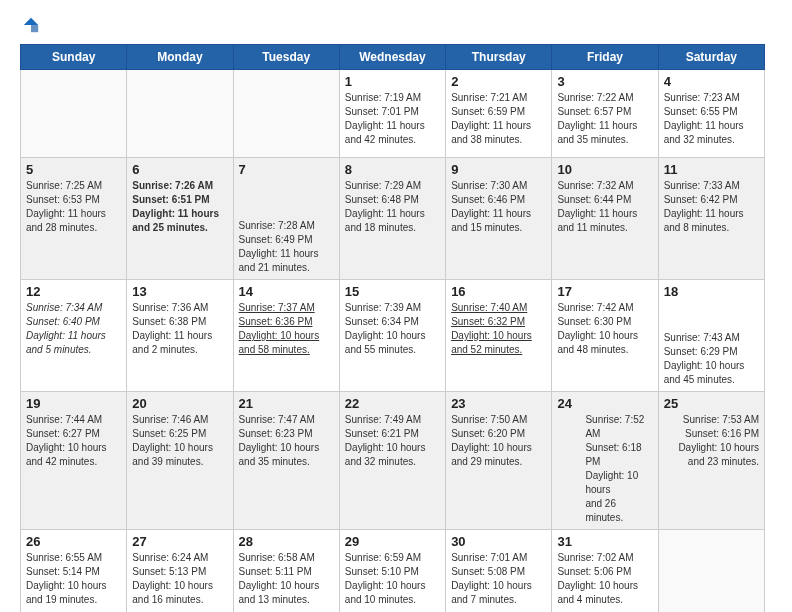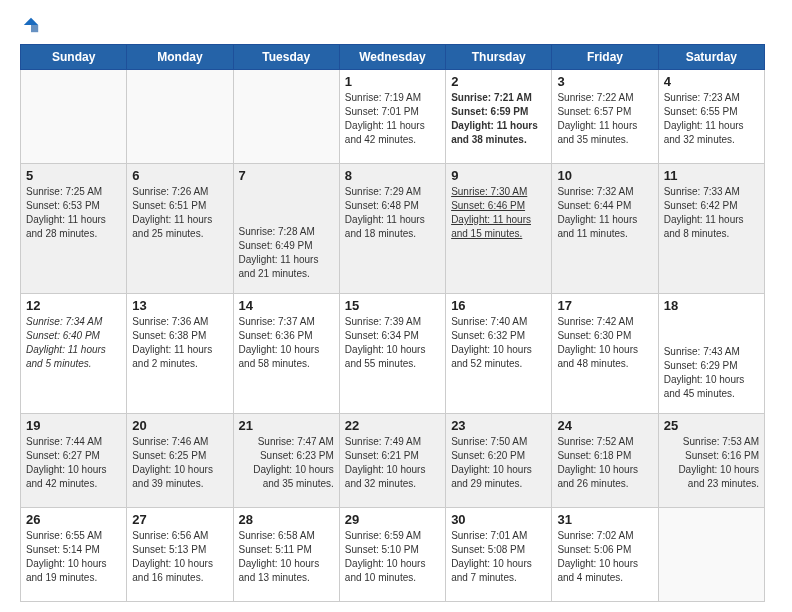--- a/index.html
+++ b/index.html
@@ -140,21 +140,21 @@
           <td class="empty"></td>
           <td>
             <div class="day-number">1</div>
             <div class="day-info" style="white-space: pre-line;">Sunrise: 7:19 AM
 Sunset: 7:01 PM
 Daylight: 11 hours
 and 42 minutes.</div>
           </td>
           <td>
             <div class="day-number">2</div>
-            <div class="day-info" style="white-space: pre-line; font-weight: bold;">Sunrise: 7:21 AM
+            <div class="day-info" style="white-space: pre-line;">Sunrise: 7:21 AM
 Sunset: 6:59 PM
 Daylight: 11 hours
 and 38 minutes.</div>
           </td>
           <td>
             <div class="day-number">3</div>
             <div class="day-info" style="white-space: pre-line;">Sunrise: 7:22 AM
 Sunset: 6:57 PM
 Daylight: 11 hours
 and 35 minutes.</div>
@@ -170,42 +170,42 @@
         <tr class="row-shaded">
           <td>
             <div class="day-number">5</div>
             <div class="day-info" style="white-space: pre-line;">Sunrise: 7:25 AM
 Sunset: 6:53 PM
 Daylight: 11 hours
 and 28 minutes.</div>
           </td>
           <td>
             <div class="day-number">6</div>
-            <div class="day-info" style="white-space: pre-line;">Sunrise: 7:26 AM
+            <div class="day-info" style="white-space: pre-line; font-weight: bold;">Sunrise: 7:26 AM
 Sunset: 6:51 PM
 Daylight: 11 hours
 and 25 minutes.</div>
           </td>
           <td>
             <div class="day-number">7</div>
             <div class="day-info" style="white-space: pre-line; margin-top: 42px;">Sunrise: 7:28 AM
 Sunset: 6:49 PM
 Daylight: 11 hours
 and 21 minutes.</div>
           </td>
           <td>
             <div class="day-number">8</div>
             <div class="day-info" style="white-space: pre-line;">Sunrise: 7:29 AM
 Sunset: 6:48 PM
 Daylight: 11 hours
 and 18 minutes.</div>
           </td>
           <td>
             <div class="day-number">9</div>
-            <div class="day-info" style="white-space: pre-line; text-decoration: underline;">Sunrise: 7:30 AM
+            <div class="day-info" style="white-space: pre-line;">Sunrise: 7:30 AM
 Sunset: 6:46 PM
 Daylight: 11 hours
 and 15 minutes.</div>
           </td>
           <td>
             <div class="day-number">10</div>
             <div class="day-info" style="white-space: pre-line;">Sunrise: 7:32 AM
 Sunset: 6:44 PM
 Daylight: 11 hours
 and 11 minutes.</div>
@@ -228,35 +228,35 @@
           </td>
           <td>
             <div class="day-number">13</div>
             <div class="day-info" style="white-space: pre-line;">Sunrise: 7:36 AM
 Sunset: 6:38 PM
 Daylight: 11 hours
 and 2 minutes.</div>
           </td>
           <td>
             <div class="day-number">14</div>
-            <div class="day-info" style="white-space: pre-line;">Sunrise: 7:37 AM
+            <div class="day-info" style="white-space: pre-line; text-decoration: underline;">Sunrise: 7:37 AM
 Sunset: 6:36 PM
 Daylight: 10 hours
 and 58 minutes.</div>
           </td>
           <td>
             <div class="day-number">15</div>
             <div class="day-info" style="white-space: pre-line;">Sunrise: 7:39 AM
 Sunset: 6:34 PM
 Daylight: 10 hours
 and 55 minutes.</div>
           </td>
           <td>
             <div class="day-number">16</div>
-            <div class="day-info" style="white-space: pre-line;">Sunrise: 7:40 AM
+            <div class="day-info" style="white-space: pre-line; text-decoration: underline;">Sunrise: 7:40 AM
 Sunset: 6:32 PM
 Daylight: 10 hours
 and 52 minutes.</div>
           </td>
           <td>
             <div class="day-number">17</div>
             <div class="day-info" style="white-space: pre-line;">Sunrise: 7:42 AM
 Sunset: 6:30 PM
 Daylight: 10 hours
 and 48 minutes.</div>
@@ -279,42 +279,42 @@
           </td>
           <td>
             <div class="day-number">20</div>
             <div class="day-info" style="white-space: pre-line;">Sunrise: 7:46 AM
 Sunset: 6:25 PM
 Daylight: 10 hours
 and 39 minutes.</div>
           </td>
           <td>
             <div class="day-number">21</div>
-            <div class="day-info" style="white-space: pre-line; text-align: right;">Sunrise: 7:47 AM
+            <div class="day-info" style="white-space: pre-line;">Sunrise: 7:47 AM
 Sunset: 6:23 PM
 Daylight: 10 hours
 and 35 minutes.</div>
           </td>
           <td>
             <div class="day-number">22</div>
             <div class="day-info" style="white-space: pre-line;">Sunrise: 7:49 AM
 Sunset: 6:21 PM
 Daylight: 10 hours
 and 32 minutes.</div>
           </td>
           <td>
             <div class="day-number">23</div>
             <div class="day-info" style="white-space: pre-line;">Sunrise: 7:50 AM
 Sunset: 6:20 PM
 Daylight: 10 hours
 and 29 minutes.</div>
           </td>
           <td>
             <div class="day-number">24</div>
-            <div class="day-info" style="white-space: pre-line;">Sunrise: 7:52 AM
+            <div class="day-info" style="white-space: pre-line; margin-left: 28px;">Sunrise: 7:52 AM
 Sunset: 6:18 PM
 Daylight: 10 hours
 and 26 minutes.</div>
           </td>
           <td>
             <div class="day-number">25</div>
             <div class="day-info" style="white-space: pre-line; text-align: right;">Sunrise: 7:53 AM
 Sunset: 6:16 PM
 Daylight: 10 hours
 and 23 minutes.</div>
@@ -323,21 +323,21 @@
         <tr>
           <td>
             <div class="day-number">26</div>
             <div class="day-info" style="white-space: pre-line;">Sunrise: 6:55 AM
 Sunset: 5:14 PM
 Daylight: 10 hours
 and 19 minutes.</div>
           </td>
           <td>
             <div class="day-number">27</div>
-            <div class="day-info" style="white-space: pre-line;">Sunrise: 6:56 AM
+            <div class="day-info" style="white-space: pre-line;">Sunrise: 6:24 AM
 Sunset: 5:13 PM
 Daylight: 10 hours
 and 16 minutes.</div>
           </td>
           <td>
             <div class="day-number">28</div>
             <div class="day-info" style="white-space: pre-line;">Sunrise: 6:58 AM
 Sunset: 5:11 PM
 Daylight: 10 hours
 and 13 minutes.</div>

